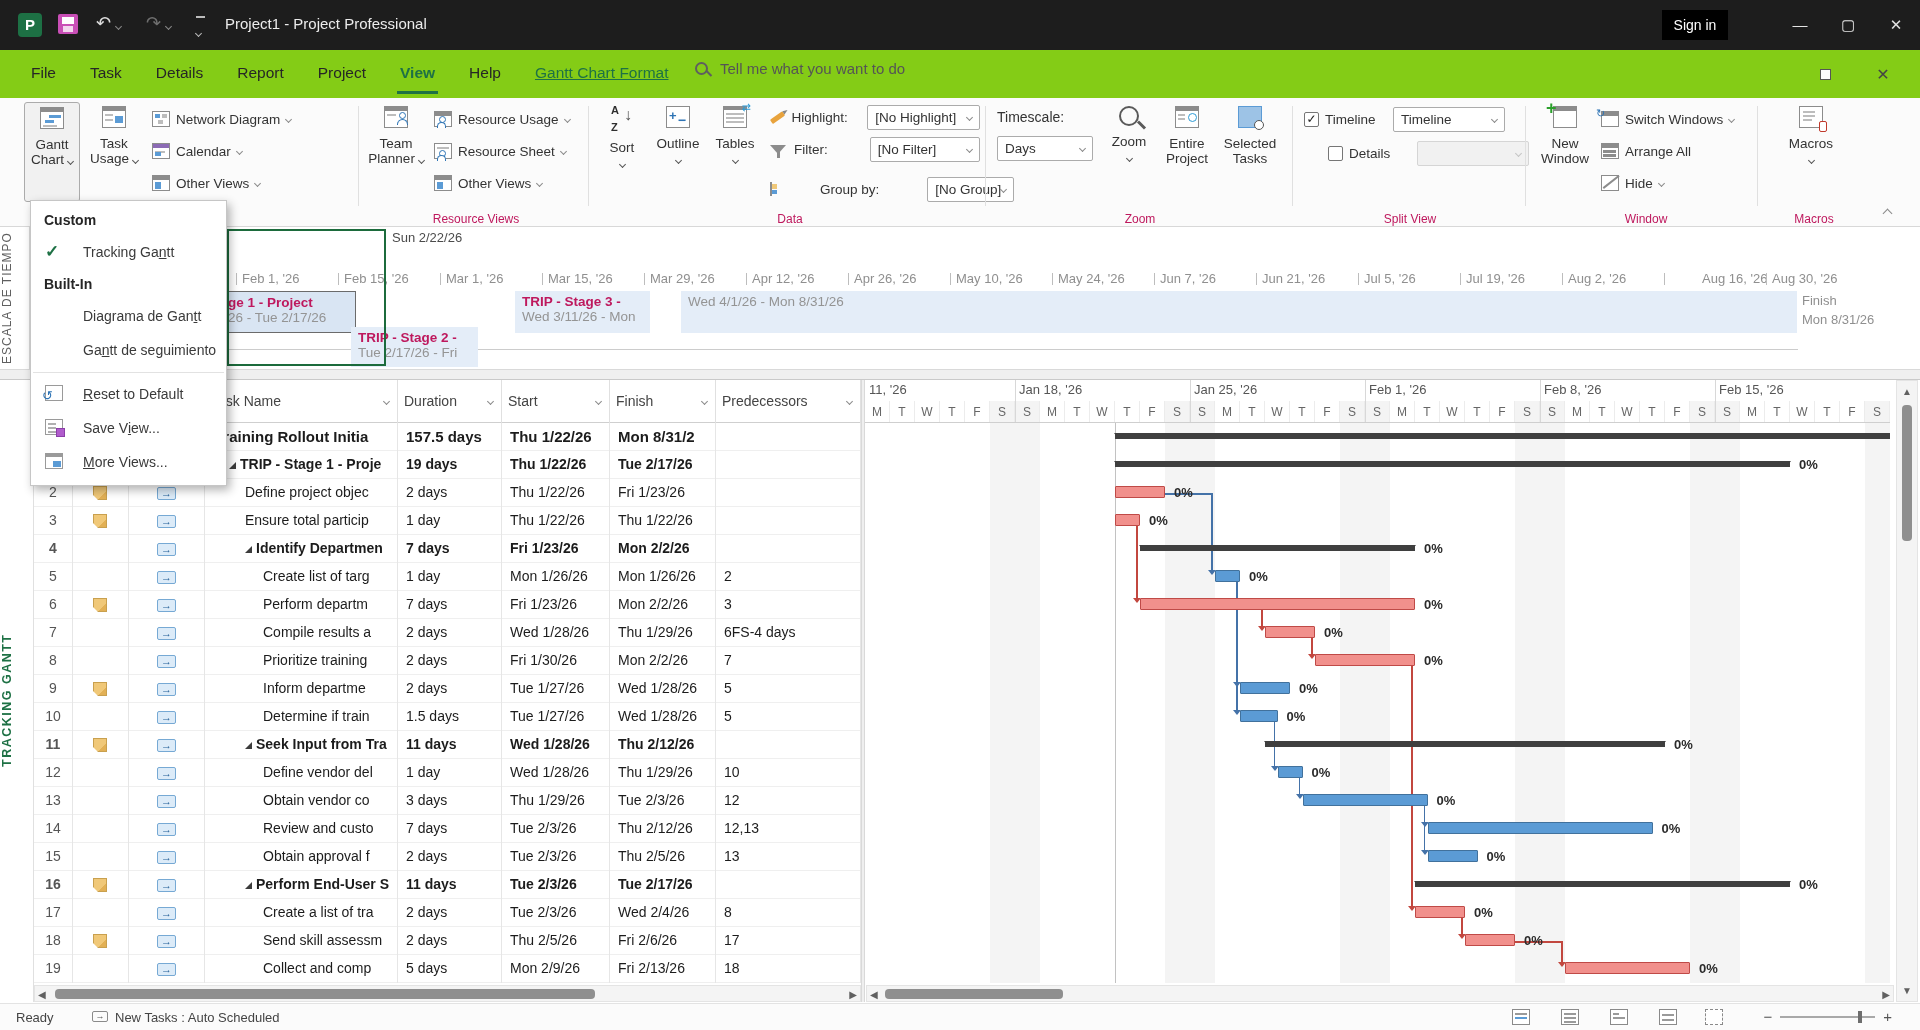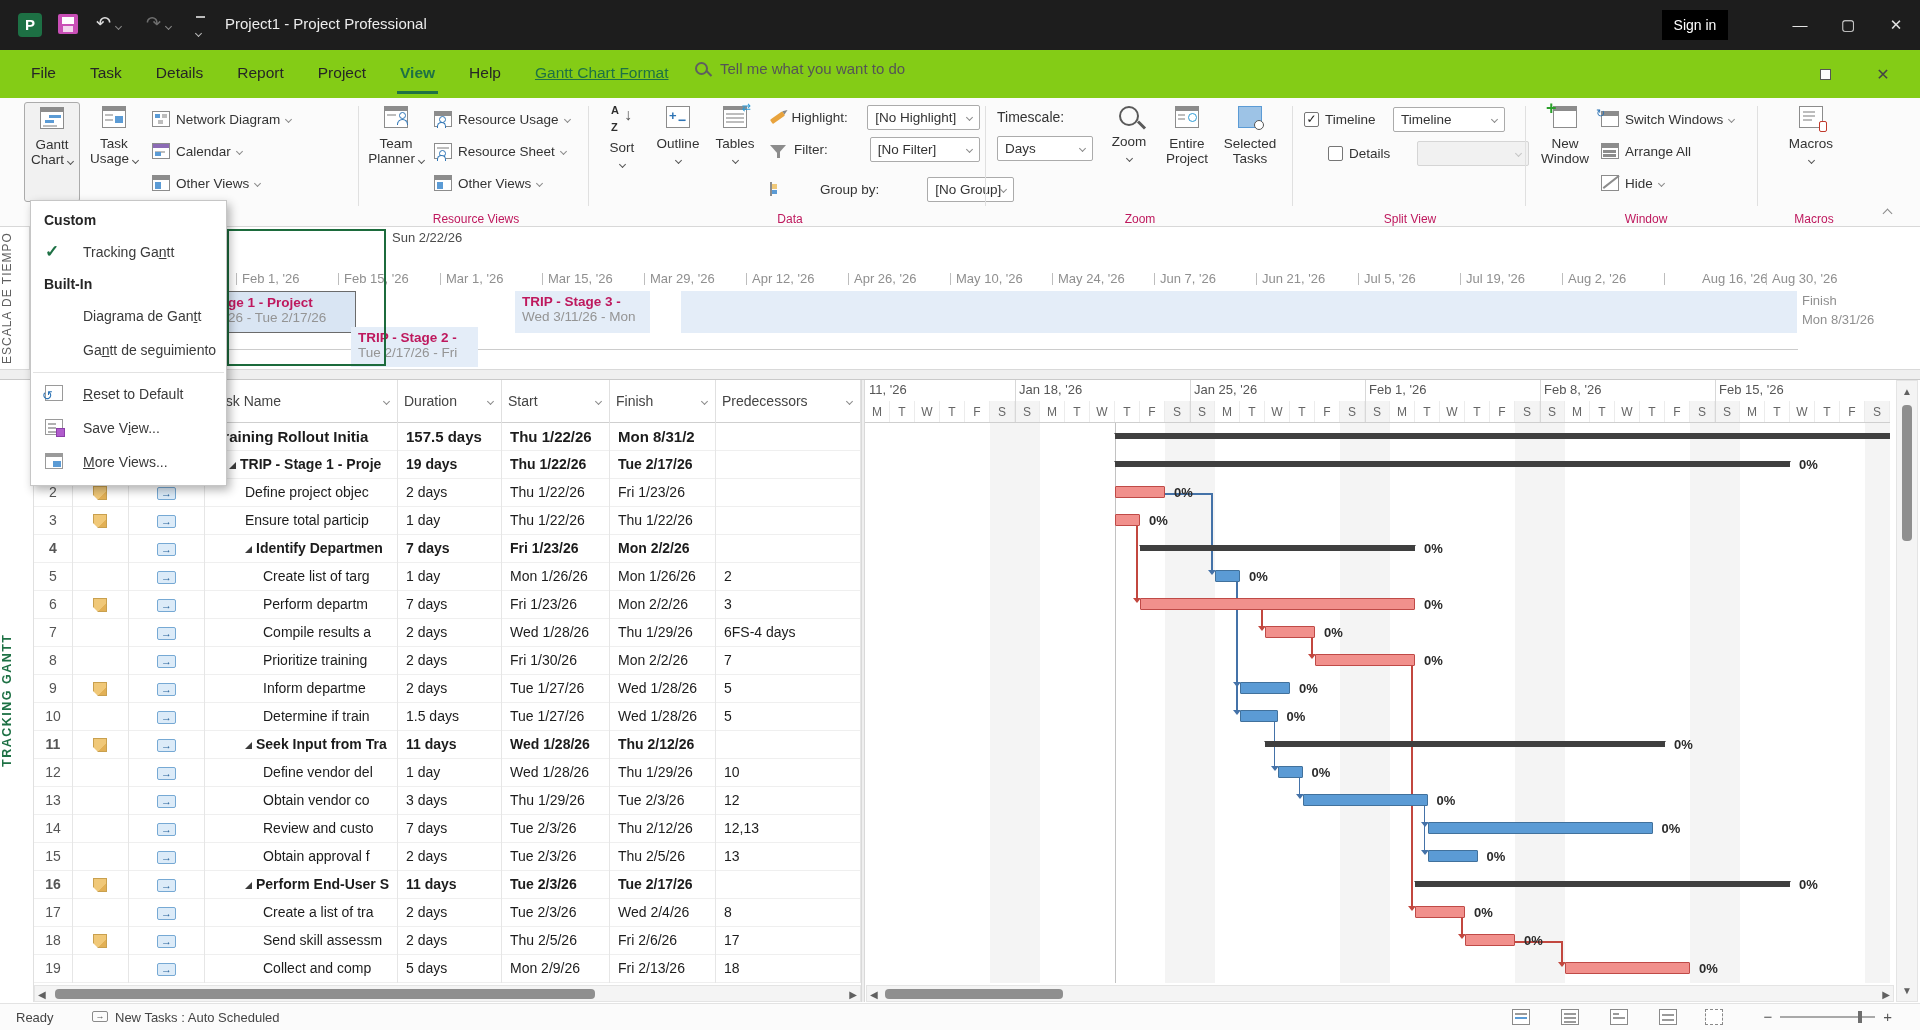--- a/index.html
+++ b/index.html
@@ -430,20 +430,21 @@
       </div>
       <div class="stage" style="left: 321px; top: 100px; width: 127px; height: 40px;">
         <div class="n">TRIP - Stage 2 -</div>
         <div class="d">Tue 2/17/26 - Fri</div>
       </div>
       <div class="stage" style="left: 485px; top: 64px; width: 135px; height: 42px;">
         <div class="n">TRIP - Stage 3 - </div>
         <div class="d">Wed 3/11/26 - Mon</div>
       </div>
       <div class="stage" style="left: 651px; top: 64px; width: 1116px; height: 42px;">
+        <div class="d">Wed 4/1/26 - Mon 8/31/26</div>
       </div>
     </div>
   <div id="tl-selrect"></div>
   <div id="tl-seldate">Sun 2/22/26</div>
   <div id="tl-finish">
     <div>Finish</div>
     <div>Mon 8/31/26</div>
   </div>
 </div>
 <div id="hsplit"></div>

